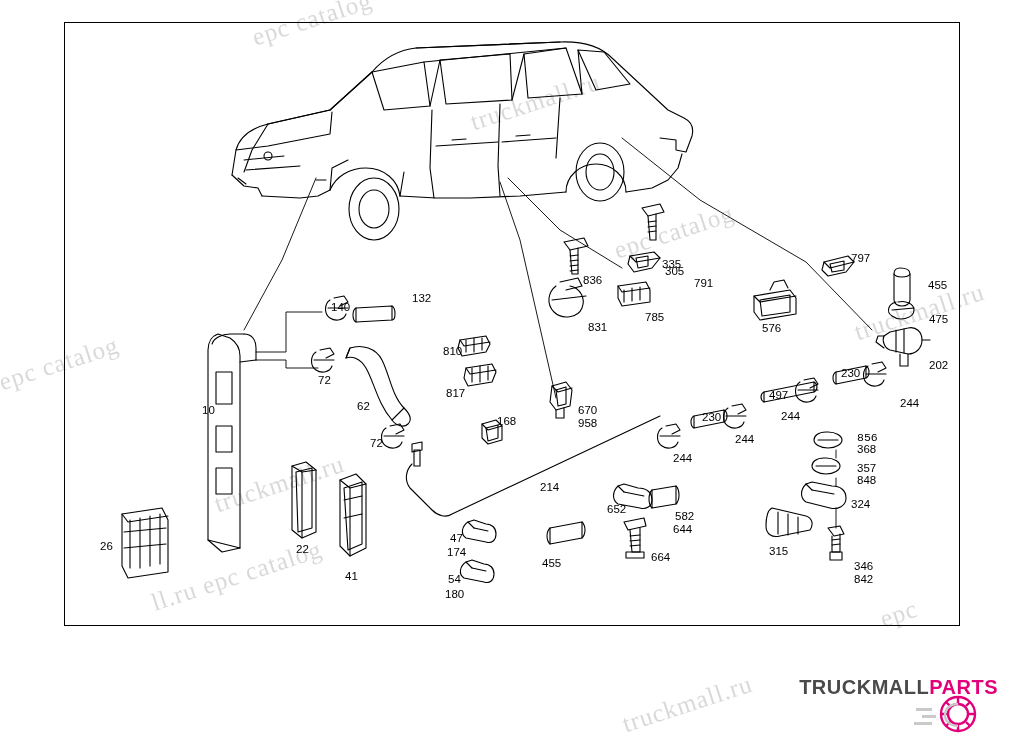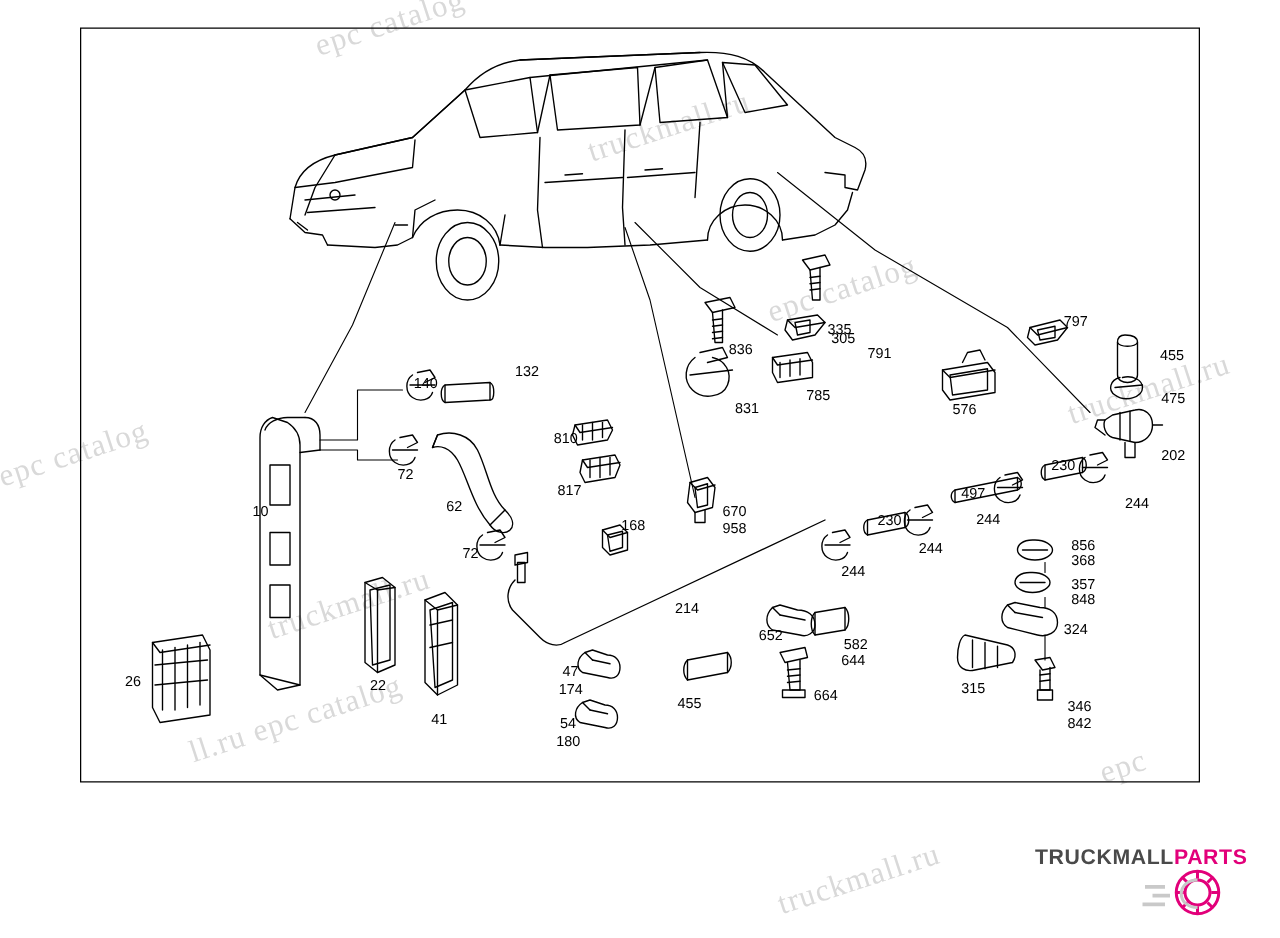--- a/index.html
+++ b/index.html
@@ -36,21 +36,21 @@
     font-family:"Liberation Sans", sans-serif;
     font-weight:500;
   }
   .brand{
     position:absolute;
     right:18px;bottom:16px;
     width:210px;height:62px;
   }
   .brand-text{
     position:absolute;right:8px;top:4px;
-    font-size:17px;letter-spacing:.5px;
+    font-size:20px;letter-spacing:.5px;
     font-weight:bold;color:#4a4a4a;
     font-family:"Liberation Sans", sans-serif;
   }
   .brand-text .pink{color:#e2007a;}
   .brand-mark{position:absolute;right:4px;top:22px;}
 </style>
 </head>
 <body>
 
 <div id="stage">
@@ -445,21 +445,21 @@
       <div class="lbl" style="left: 735px; top: 433px;">244</div>
       <div class="lbl" style="left: 769px; top: 389px;">497</div>
       <div class="lbl" style="left: 781px; top: 410px;">244</div>
       <div class="lbl" style="left: 841px; top: 367px;">230</div>
       <div class="lbl" style="left: 900px; top: 397px;">244</div>
       <div class="lbl" style="left: 762px; top: 322px;">576</div>
       <div class="lbl" style="left: 851px; top: 252px;">797</div>
       <div class="lbl" style="left: 928px; top: 279px;">455</div>
       <div class="lbl" style="left: 929px; top: 313px;">475</div>
       <div class="lbl" style="left: 929px; top: 359px;">202</div>
-      <div class="lbl" style="left: 857px; top: 431px;">856</div>
+      <div class="lbl" style="left: 857px; top: 431px; font-family: Liberation Mono, monospace;">856</div>
       <div class="lbl" style="left: 857px; top: 443px;">368</div>
       <div class="lbl" style="left: 857px; top: 462px;">357</div>
       <div class="lbl" style="left: 857px; top: 474px;">848</div>
       <div class="lbl" style="left: 851px; top: 498px;">324</div>
       <div class="lbl" style="left: 769px; top: 545px;">315</div>
       <div class="lbl" style="left: 854px; top: 560px;">346</div>
       <div class="lbl" style="left: 854px; top: 573px;">842</div>
     </div>
 
   <div class="brand">

